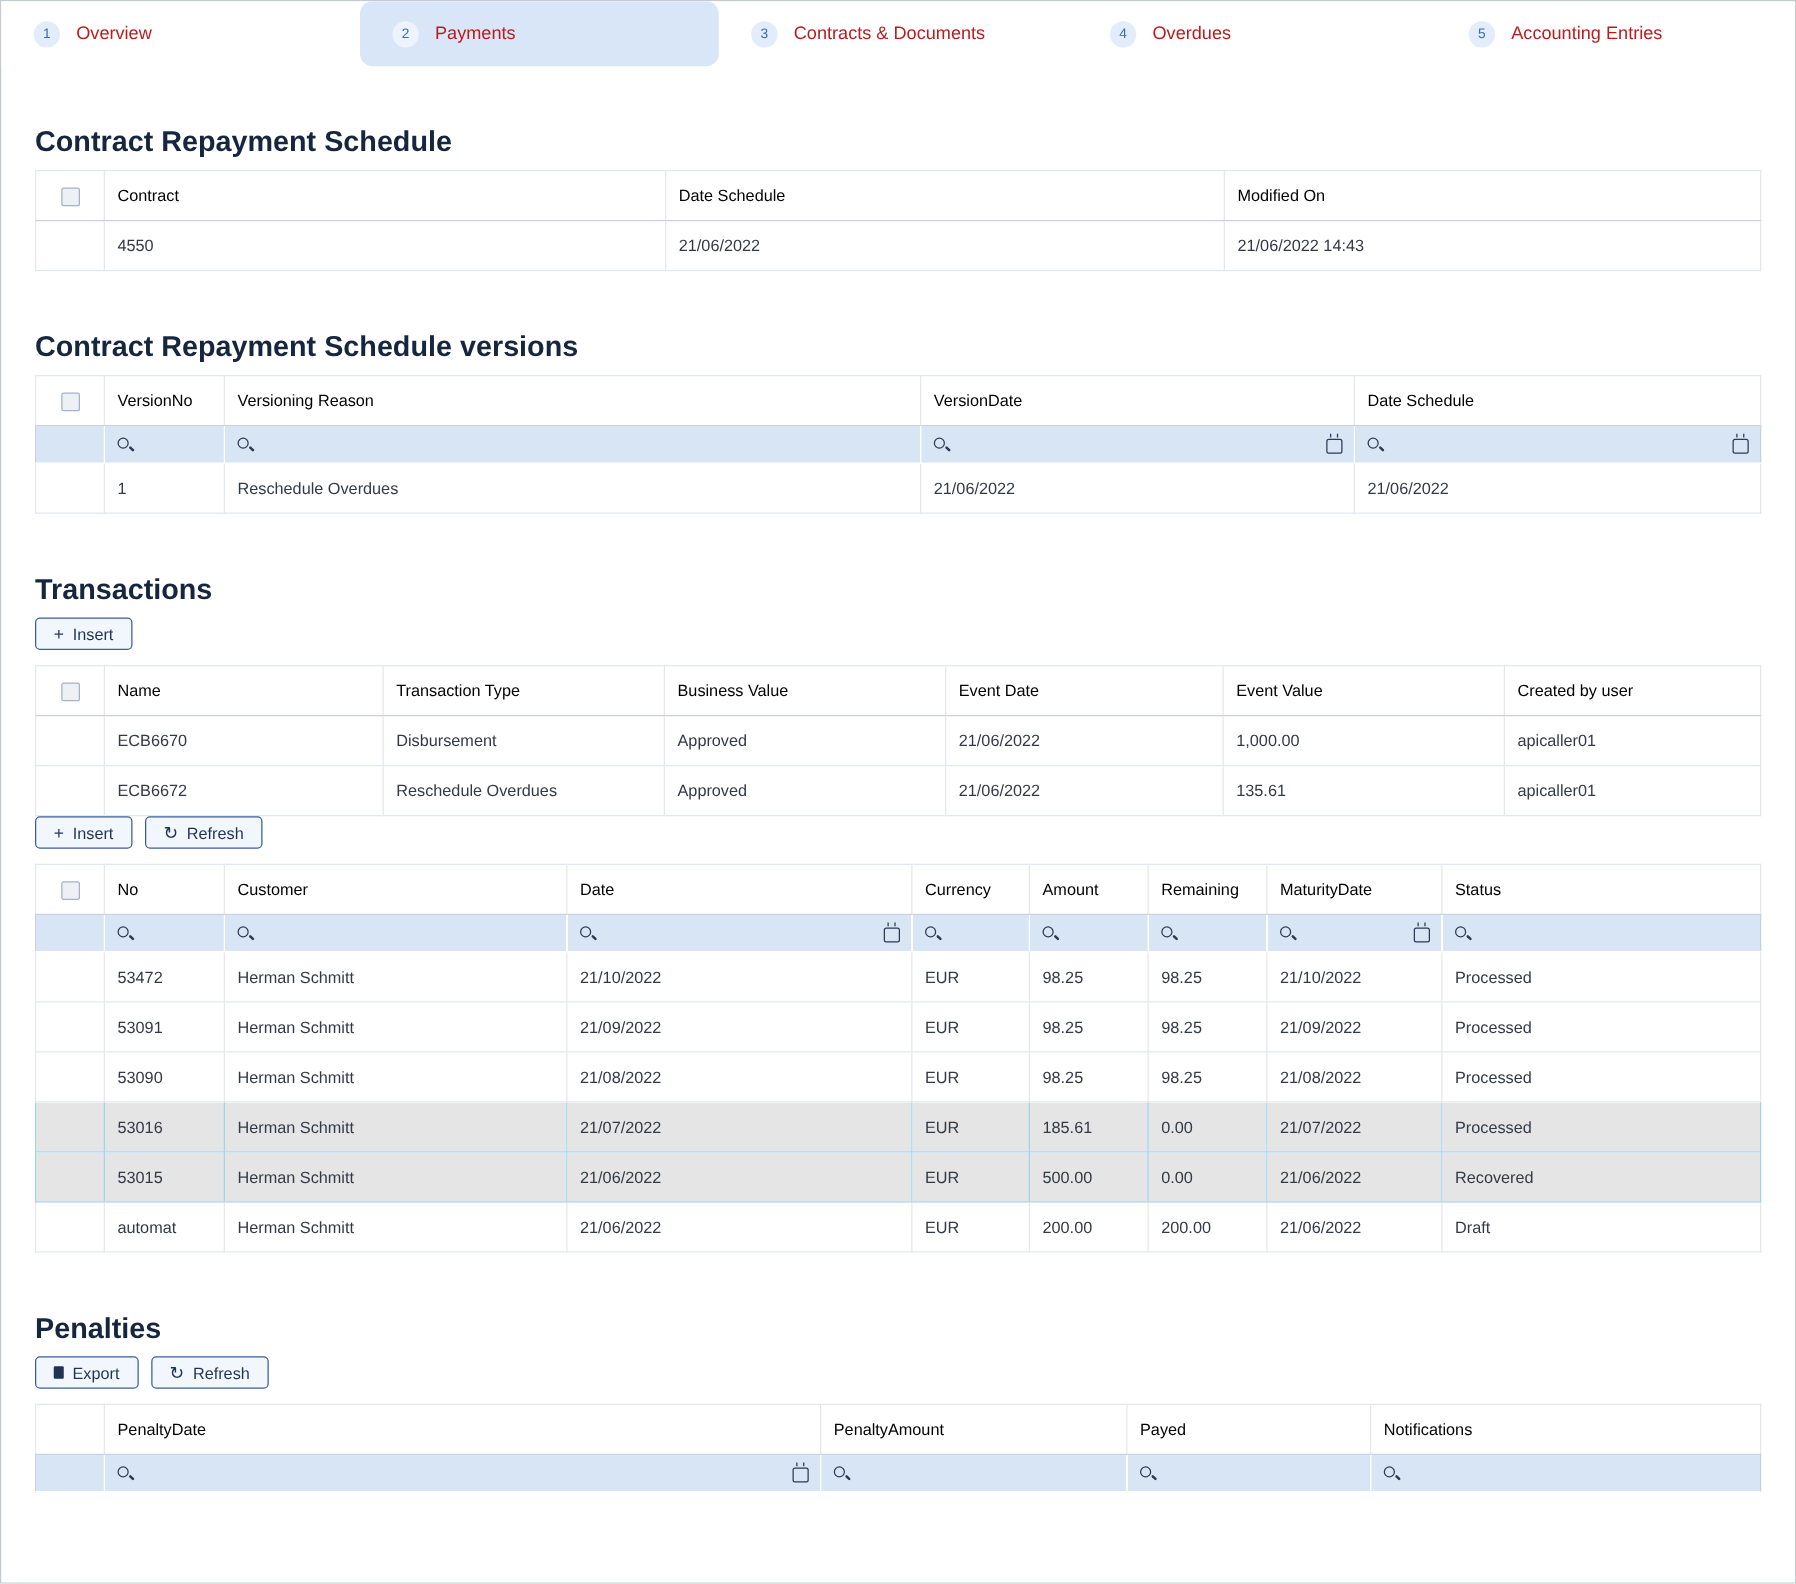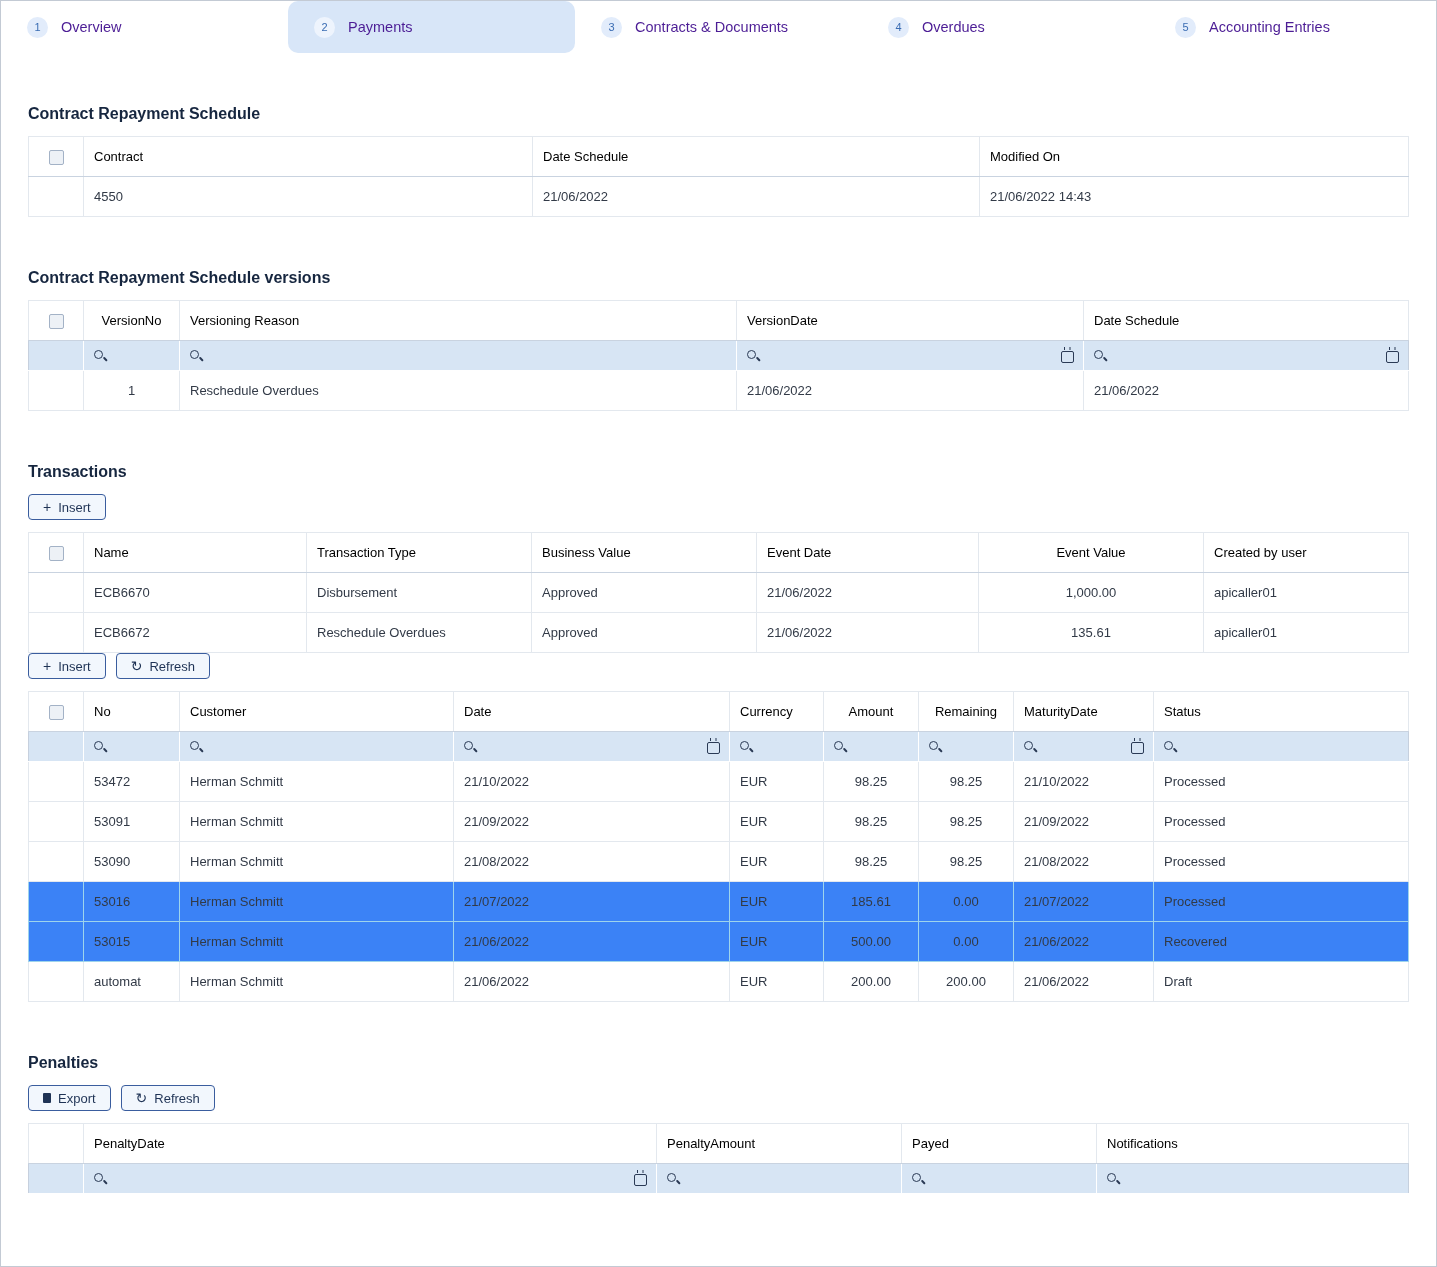--- a/index.html
+++ b/index.html
@@ -6,47 +6,47 @@
 html,body{width:1437px;height:1267px;overflow:hidden;background:#fff}
 body{font-family:"Liberation Sans",sans-serif;color:#323a47}
 .page{width:1437px;height:1267px;border:1px solid #c3cad4;overflow:hidden;background:#fff}
 
 
 .tabbar{display:flex;height:52px;align-items:stretch;background:#fff}
 .tab{flex:1;display:flex;align-items:center;gap:13px;padding-left:26px;cursor:pointer}
 .tab.active{background:#d8e6f8;border-radius:10px}
 .tabnum{width:21px;height:21px;border-radius:50%;background:#e2ecfb;color:#3a6cb3;font-size:11px;display:flex;align-items:center;justify-content:center;flex:0 0 auto}
 .tab.active .tabnum{background:#eef4fd}
-.tablabel{font-size:14.5px;color:#4c1d95}
+.tablabel{font-size:14.5px;color:#b91c1c}
 
 
 .content{padding:0 27px}
-h2.sec{font-size:16px;line-height:21px;font-weight:700;color:#16263f;margin:50px 0 12px}
+h2.sec{font-size:23px;line-height:21px;font-weight:700;color:#16263f;margin:50px 0 12px}
 .btnrow{display:flex;gap:10px;margin-bottom:12px}
 .btn{display:inline-flex;align-items:center;gap:7px;height:26px;padding:0 14px;border:1px solid #3a5d9e;border-radius:4px;background:#f2f7fd;color:#1f3355;font-size:13px;cursor:pointer;font-family:"Liberation Sans",sans-serif}
 .btn .glyph{font-size:14px;line-height:1}
 .icon-doc{width:8px;height:10px;background:#1f3355;display:inline-block;border-radius:1px}
 
 
 table{border-collapse:collapse;width:100%;table-layout:fixed;background:#fff;border:1.5px solid #c6d0de;font-size:13px}
 th,td{border:1px solid #e3e8ee;height:40px;padding:0 10px;text-align:left;font-weight:400;white-space:nowrap;overflow:hidden}
 thead th{color:#000000;border-bottom-color:#c9d3e0}
-td.num,th.num{text-align:center}
+td.num,th.num{text-align:left}
 td.ck,th.ck{text-align:center;padding:0}
 .cbx{width:15px;height:15px;border:1px solid #a3b2c6;background:#edf1f6;border-radius:2px;display:inline-block;vertical-align:middle}
 tr.filter td{background:#d7e5f4;height:30px;border-color:#fff;padding:0 9px}
 tr.filter td:first-child{border-left-color:#c6d0de}
 tr.filter td:last-child{border-right-color:#c6d0de}
 .fcell{display:flex;align-items:center;justify-content:space-between;height:100%}
 .icon-search{position:relative;width:14px;height:14px;display:inline-block;flex:0 0 auto}
 .icon-search::before{content:"";position:absolute;left:1px;top:1px;width:7px;height:7px;border:1.5px solid #2a3a55;border-radius:50%}
 .icon-search::after{content:"";position:absolute;left:9.5px;top:9px;width:4.5px;height:1.6px;background:#2a3a55;border-radius:1px;transform:rotate(45deg)}
 .icon-cal{position:relative;width:13px;height:12px;display:inline-block;border:1.4px solid #2a3a55;border-radius:2px;flex:0 0 auto;margin-top:2px}
 .icon-cal::before{content:"";position:absolute;top:-4.5px;left:1.5px;width:1.8px;height:3px;background:#2a3a55;box-shadow:5.5px 0 0 #2a3a55}
-tr.sel td{background:#3b82f6;border-color:#9ed4ec}
+tr.sel td{background:#e5e5e5;border-color:#9ed4ec}
 </style>
 </head>
 <body>
 
 <div class="page">
 
   <div class="tabbar">
     <div class="tab">
       <span class="tabnum">1</span>
       <span class="tablabel">Overview</span>

